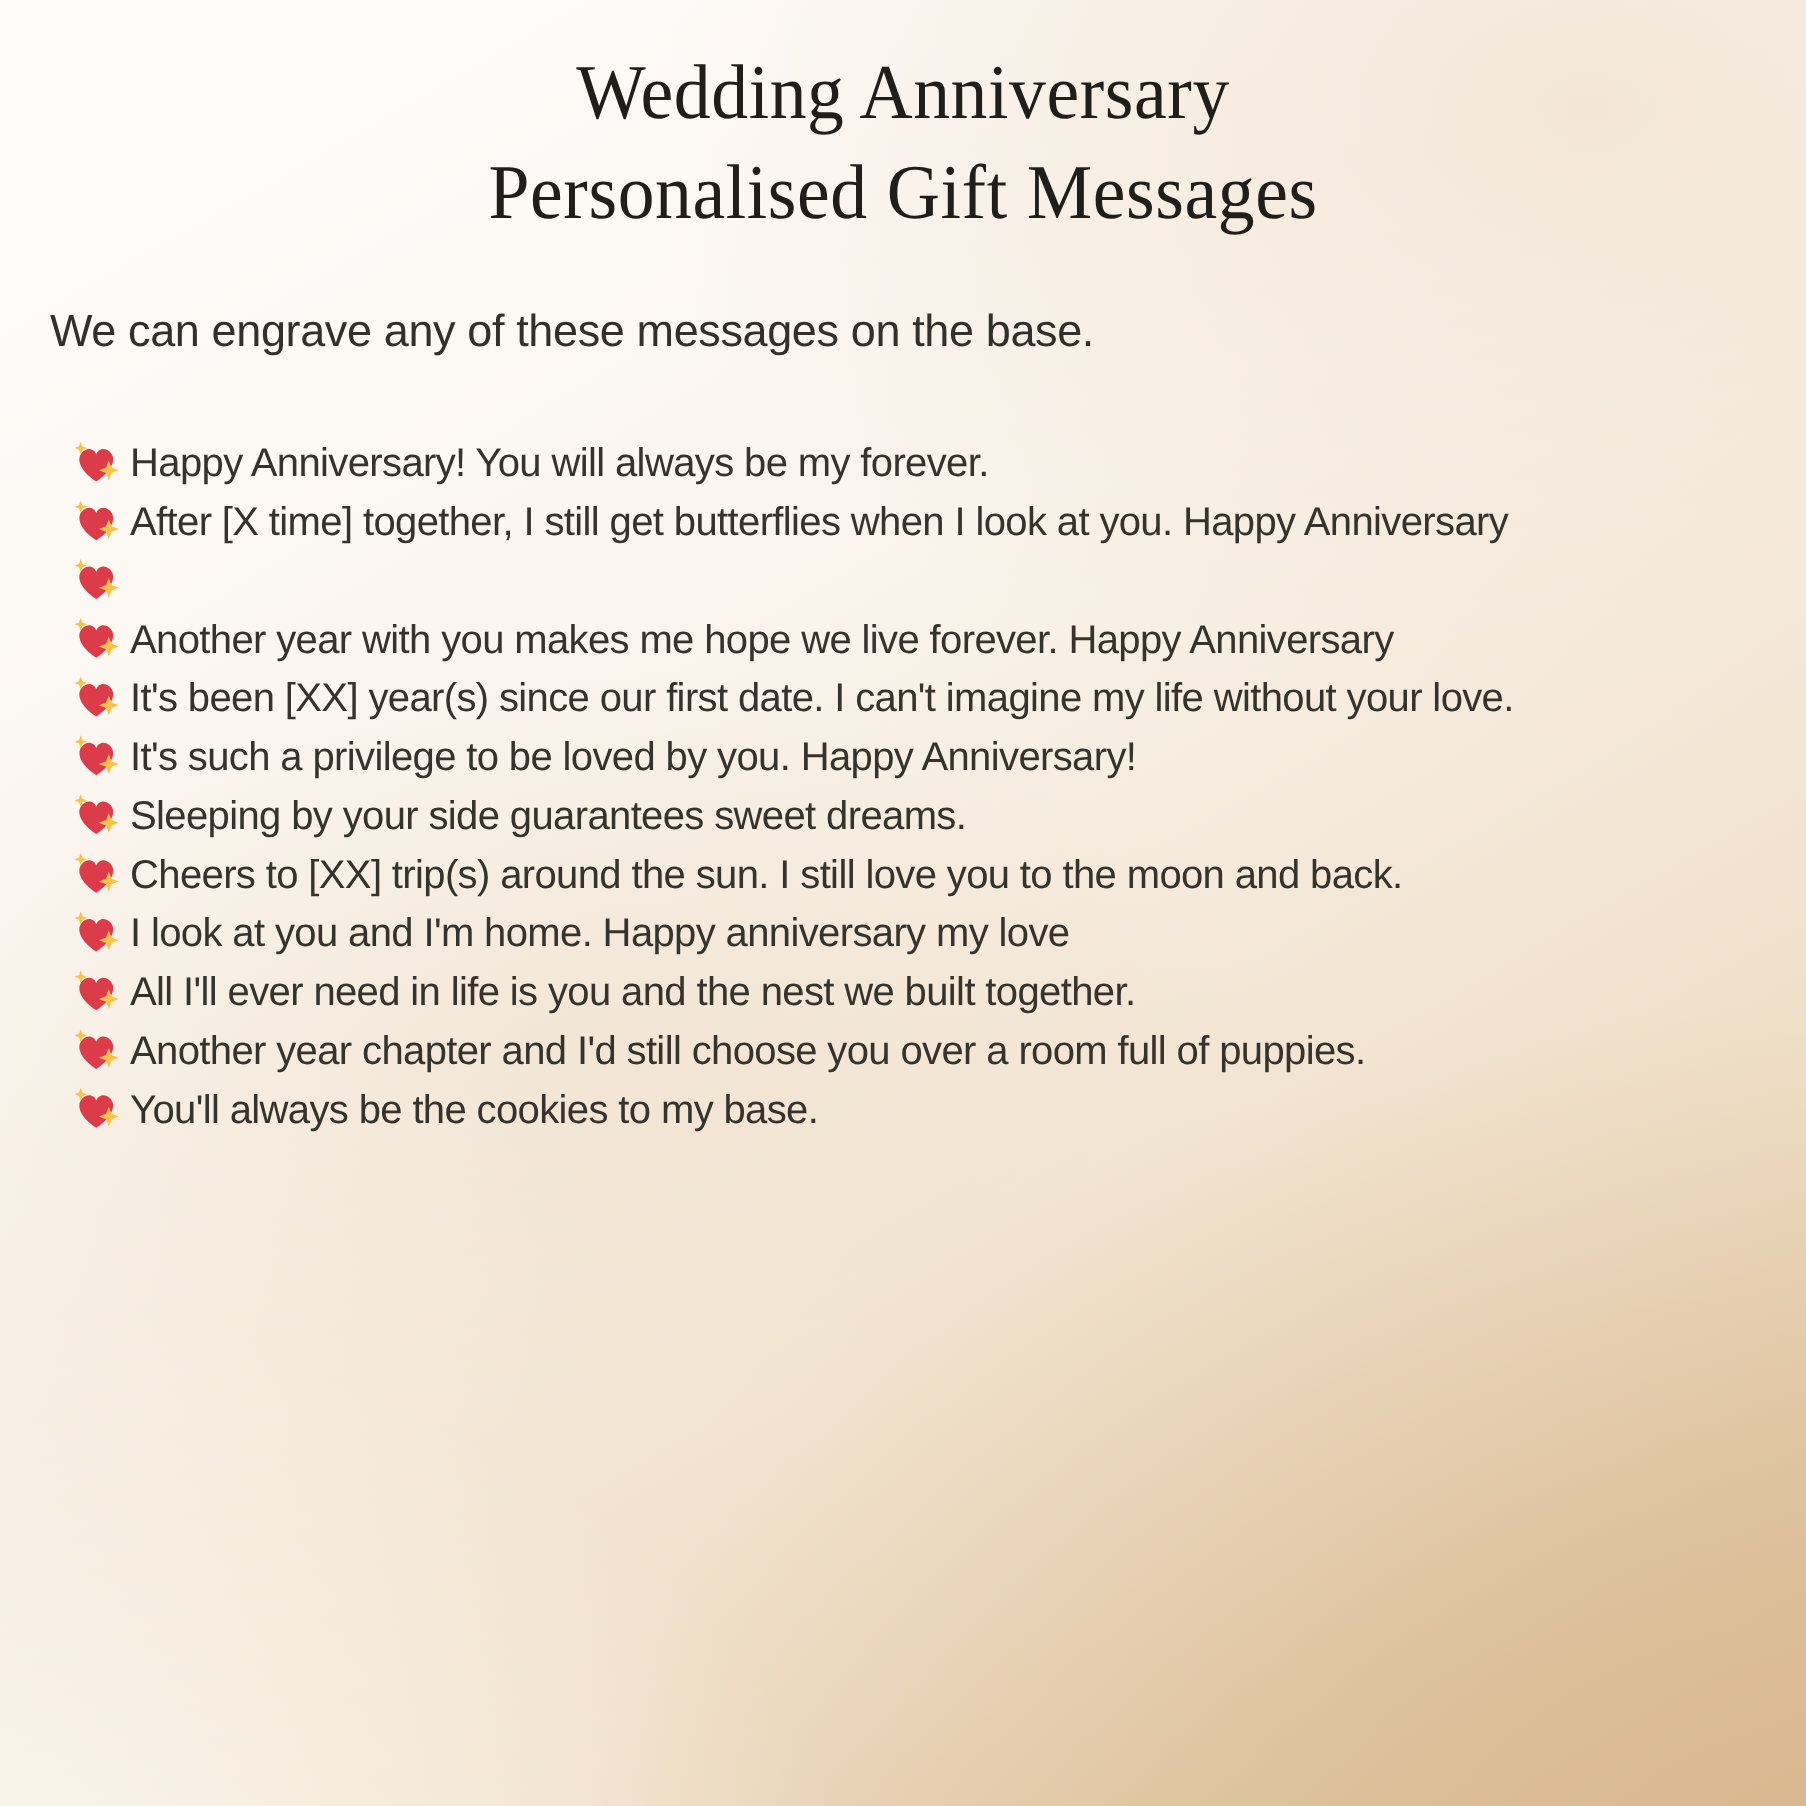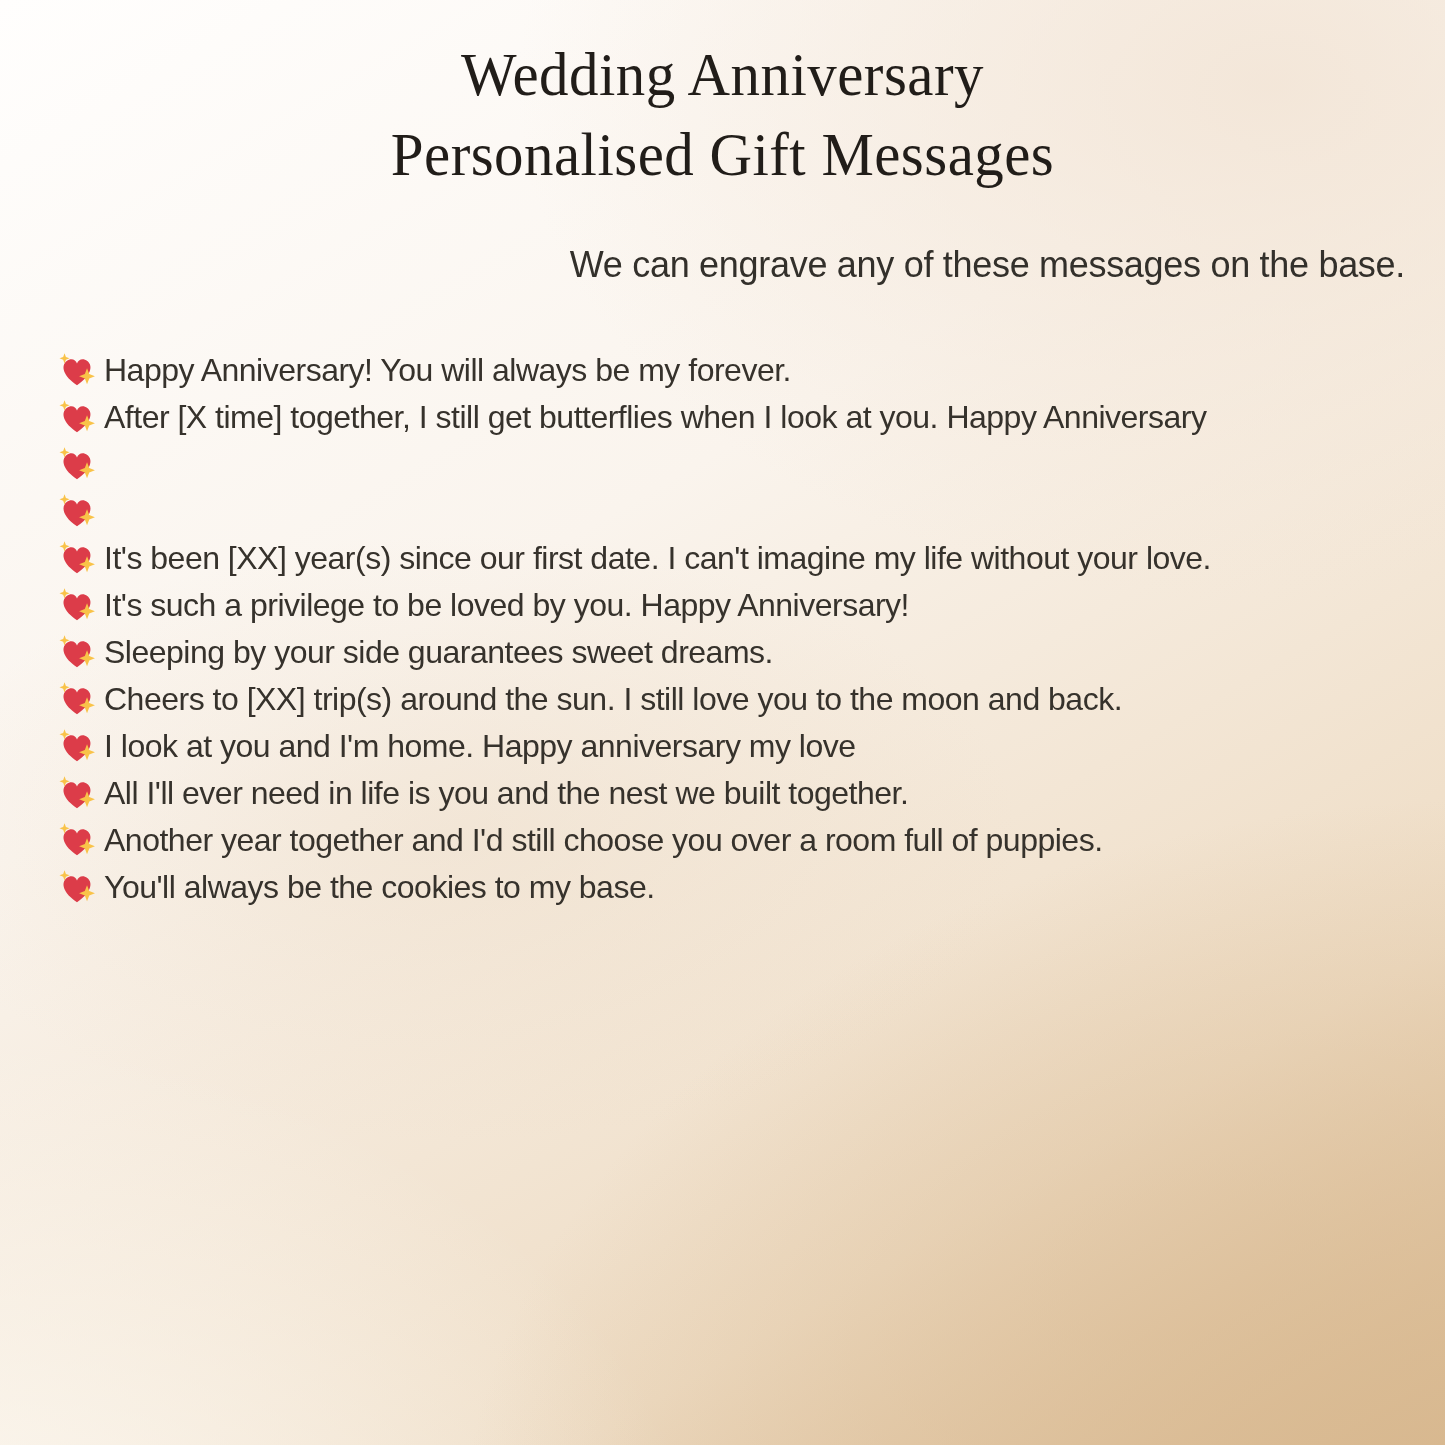--- a/index.html
+++ b/index.html
@@ -28,21 +28,21 @@
     font-weight: 400;
     font-size: 62px;
     line-height: 80px;
     color: #211d19;
     transform: scaleX(0.95);
     transform-origin: 50% 50%;
     letter-spacing: 0.5px;
   }
   .subtitle {
     margin: 50px 0 0 0;
-    text-align: right;
+    text-align: left;
     font-size: 36px;
     font-weight: 400;
     color: #33302b;
     letter-spacing: -0.3px;
   }
   .messages {
     margin-top: 66px;
     padding-left: 18px;
   }
   .group { margin: 0; }
@@ -111,20 +111,21 @@
     </span>
   </div>
         <div class="line">
     <span class="heart-wrap">
       <svg viewBox="0 0 36 36" aria-hidden="true">
         <path d="M18 31.5 C 5.2 23.2, 2.2 13.4, 8.2 8.6 C 12.6 5.1, 16.8 7.4, 18 10.8 C 19.2 7.4, 23.4 5.1, 27.8 8.6 C 33.8 13.4, 30.8 23.2, 18 31.5 Z" fill="#dc3c49"></path>
         <path d="M6.2 1.2 L7.5 4.7 L11 6 L7.5 7.3 L6.2 10.8 L4.9 7.3 L1.4 6 L4.9 4.7 Z" fill="#f9c349"></path>
         <path d="M27.5 15.5 L29.6 20.9 L35 23 L29.6 25.1 L27.5 30.5 L25.4 25.1 L20 23 L25.4 20.9 Z" fill="#f9c349"></path>
       </svg>
     </span>
+    <span class="msg-text">Another year with you makes me hope we live forever. Happy Anniversary</span>
   </div>
         <div class="line">
     <span class="heart-wrap">
       <svg viewBox="0 0 36 36" aria-hidden="true">
         <path d="M18 31.5 C 5.2 23.2, 2.2 13.4, 8.2 8.6 C 12.6 5.1, 16.8 7.4, 18 10.8 C 19.2 7.4, 23.4 5.1, 27.8 8.6 C 33.8 13.4, 30.8 23.2, 18 31.5 Z" fill="#dc3c49"></path>
         <path d="M6.2 1.2 L7.5 4.7 L11 6 L7.5 7.3 L6.2 10.8 L4.9 7.3 L1.4 6 L4.9 4.7 Z" fill="#f9c349"></path>
         <path d="M27.5 15.5 L29.6 20.9 L35 23 L29.6 25.1 L27.5 30.5 L25.4 25.1 L20 23 L25.4 20.9 Z" fill="#f9c349"></path>
       </svg>
     </span>
     <span class="msg-text">It's been [XX] year(s) since our first date. I can't imagine my life without your love.</span>
@@ -182,21 +183,21 @@
     <span class="msg-text">All I'll ever need in life is you and the nest we built together.</span>
   </div>
         <div class="line">
     <span class="heart-wrap">
       <svg viewBox="0 0 36 36" aria-hidden="true">
         <path d="M18 31.5 C 5.2 23.2, 2.2 13.4, 8.2 8.6 C 12.6 5.1, 16.8 7.4, 18 10.8 C 19.2 7.4, 23.4 5.1, 27.8 8.6 C 33.8 13.4, 30.8 23.2, 18 31.5 Z" fill="#dc3c49"></path>
         <path d="M6.2 1.2 L7.5 4.7 L11 6 L7.5 7.3 L6.2 10.8 L4.9 7.3 L1.4 6 L4.9 4.7 Z" fill="#f9c349"></path>
         <path d="M27.5 15.5 L29.6 20.9 L35 23 L29.6 25.1 L27.5 30.5 L25.4 25.1 L20 23 L25.4 20.9 Z" fill="#f9c349"></path>
       </svg>
     </span>
-    <span class="msg-text">Another year together and I'd still choose you over a room full of puppies.</span>
+    <span class="msg-text">Another year chapter and I'd still choose you over a room full of puppies.</span>
   </div>
         <div class="line">
     <span class="heart-wrap">
       <svg viewBox="0 0 36 36" aria-hidden="true">
         <path d="M18 31.5 C 5.2 23.2, 2.2 13.4, 8.2 8.6 C 12.6 5.1, 16.8 7.4, 18 10.8 C 19.2 7.4, 23.4 5.1, 27.8 8.6 C 33.8 13.4, 30.8 23.2, 18 31.5 Z" fill="#dc3c49"></path>
         <path d="M6.2 1.2 L7.5 4.7 L11 6 L7.5 7.3 L6.2 10.8 L4.9 7.3 L1.4 6 L4.9 4.7 Z" fill="#f9c349"></path>
         <path d="M27.5 15.5 L29.6 20.9 L35 23 L29.6 25.1 L27.5 30.5 L25.4 25.1 L20 23 L25.4 20.9 Z" fill="#f9c349"></path>
       </svg>
     </span>
     <span class="msg-text">You'll always be the cookies to my base.</span>

